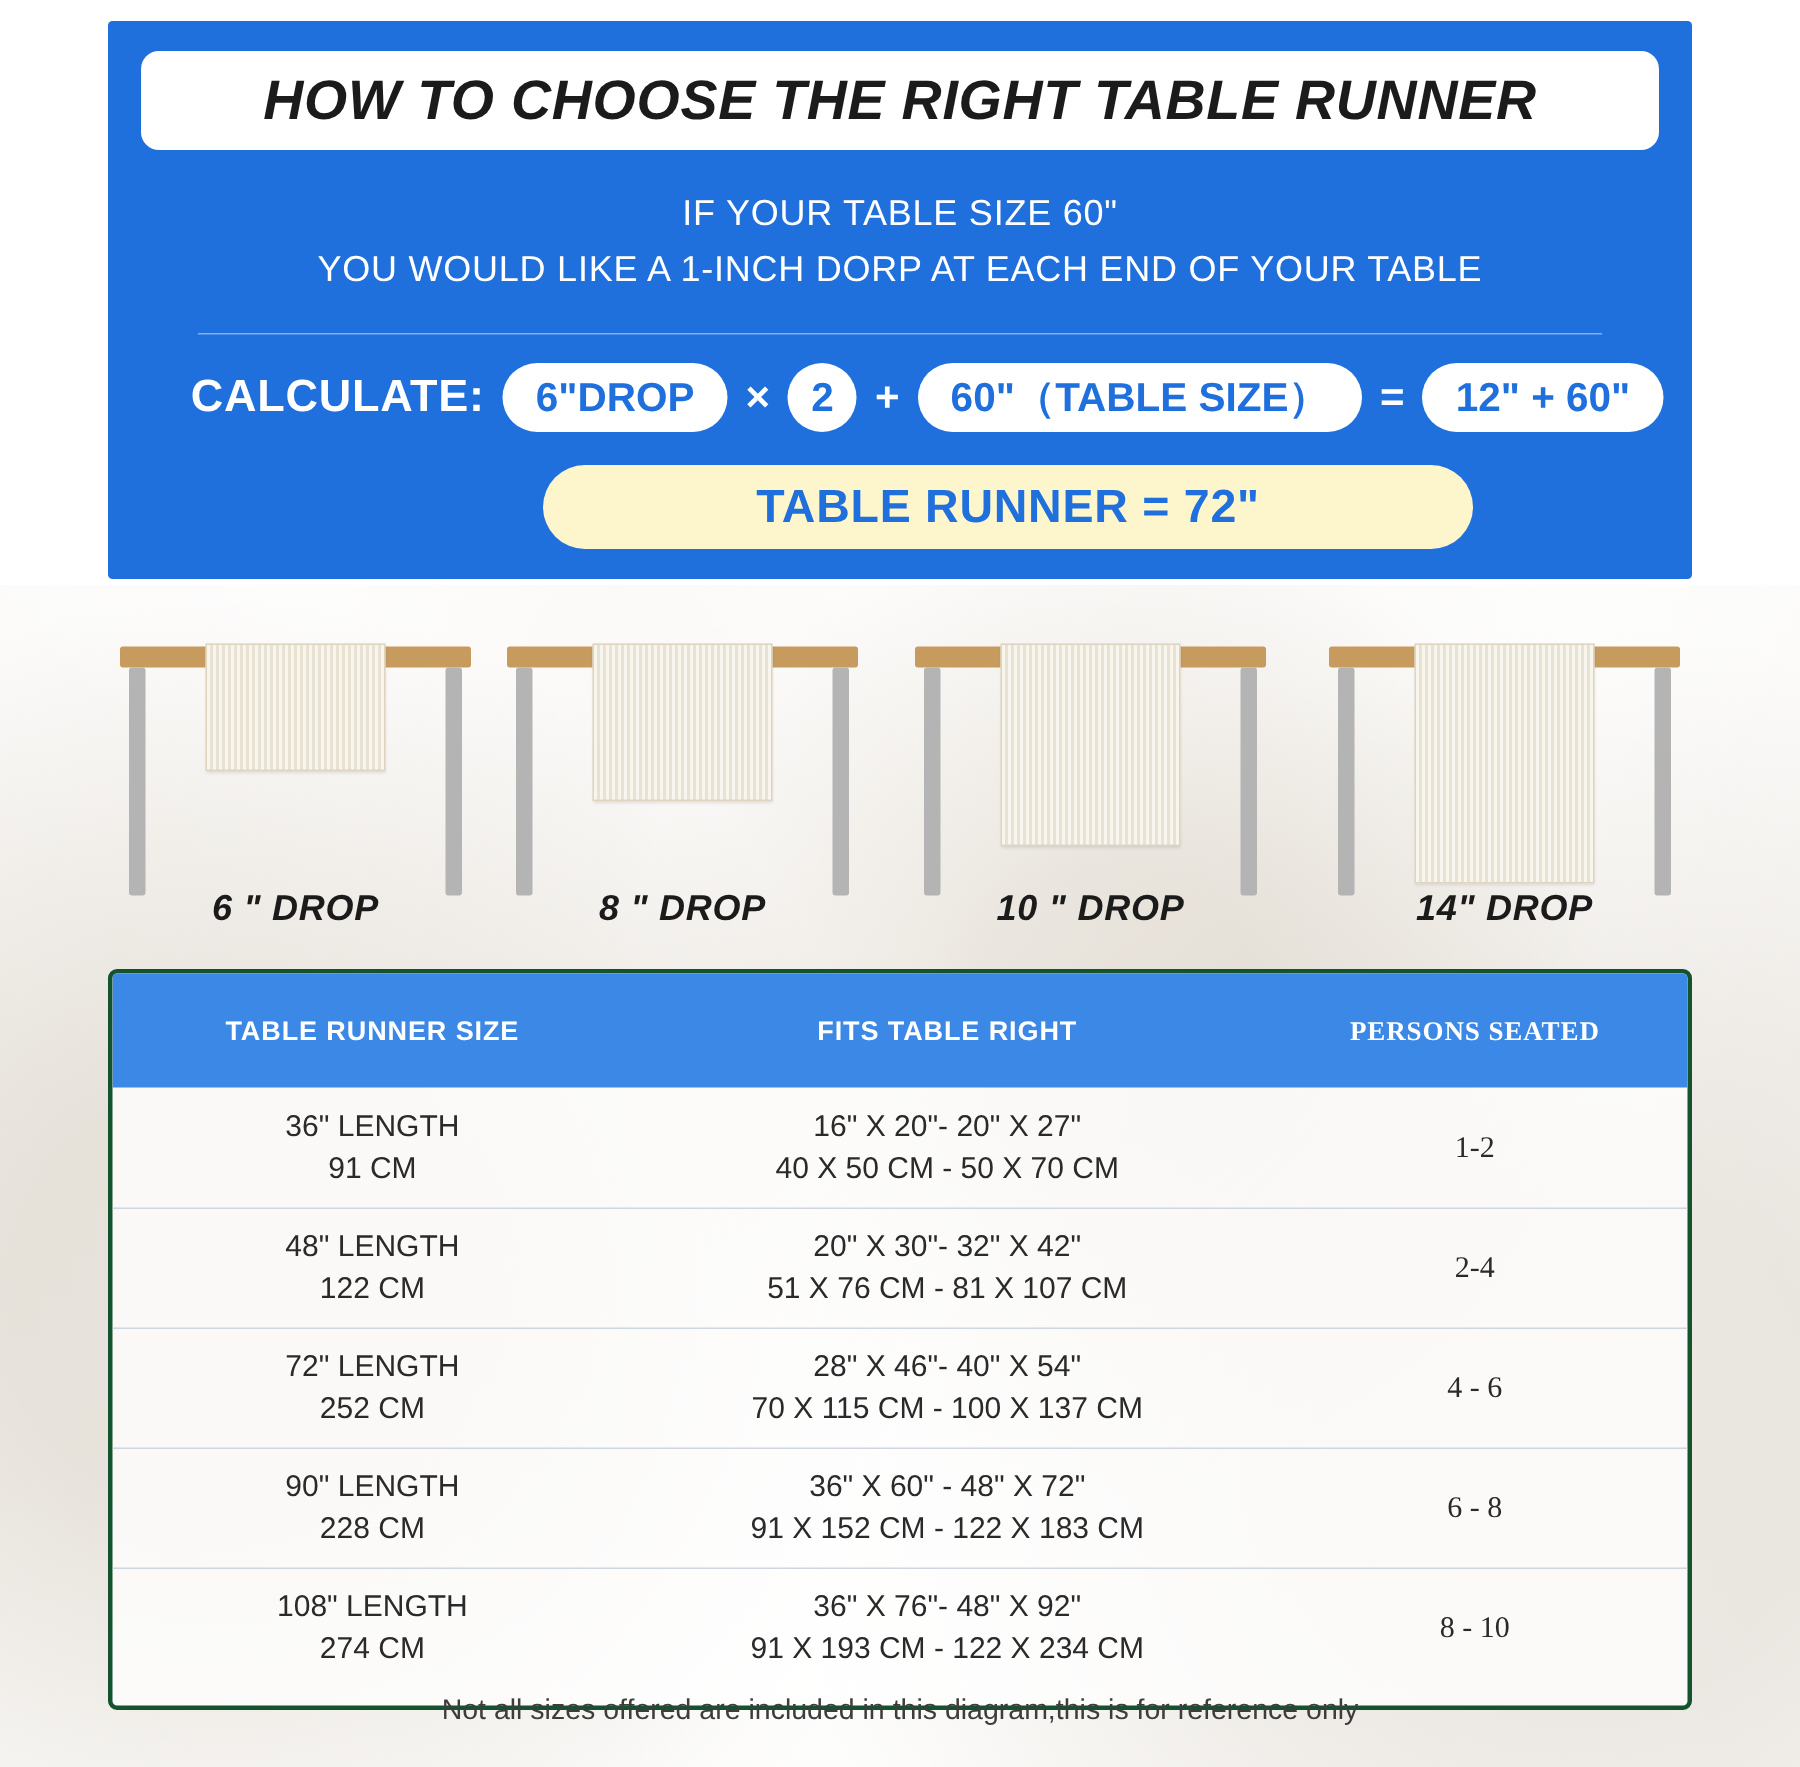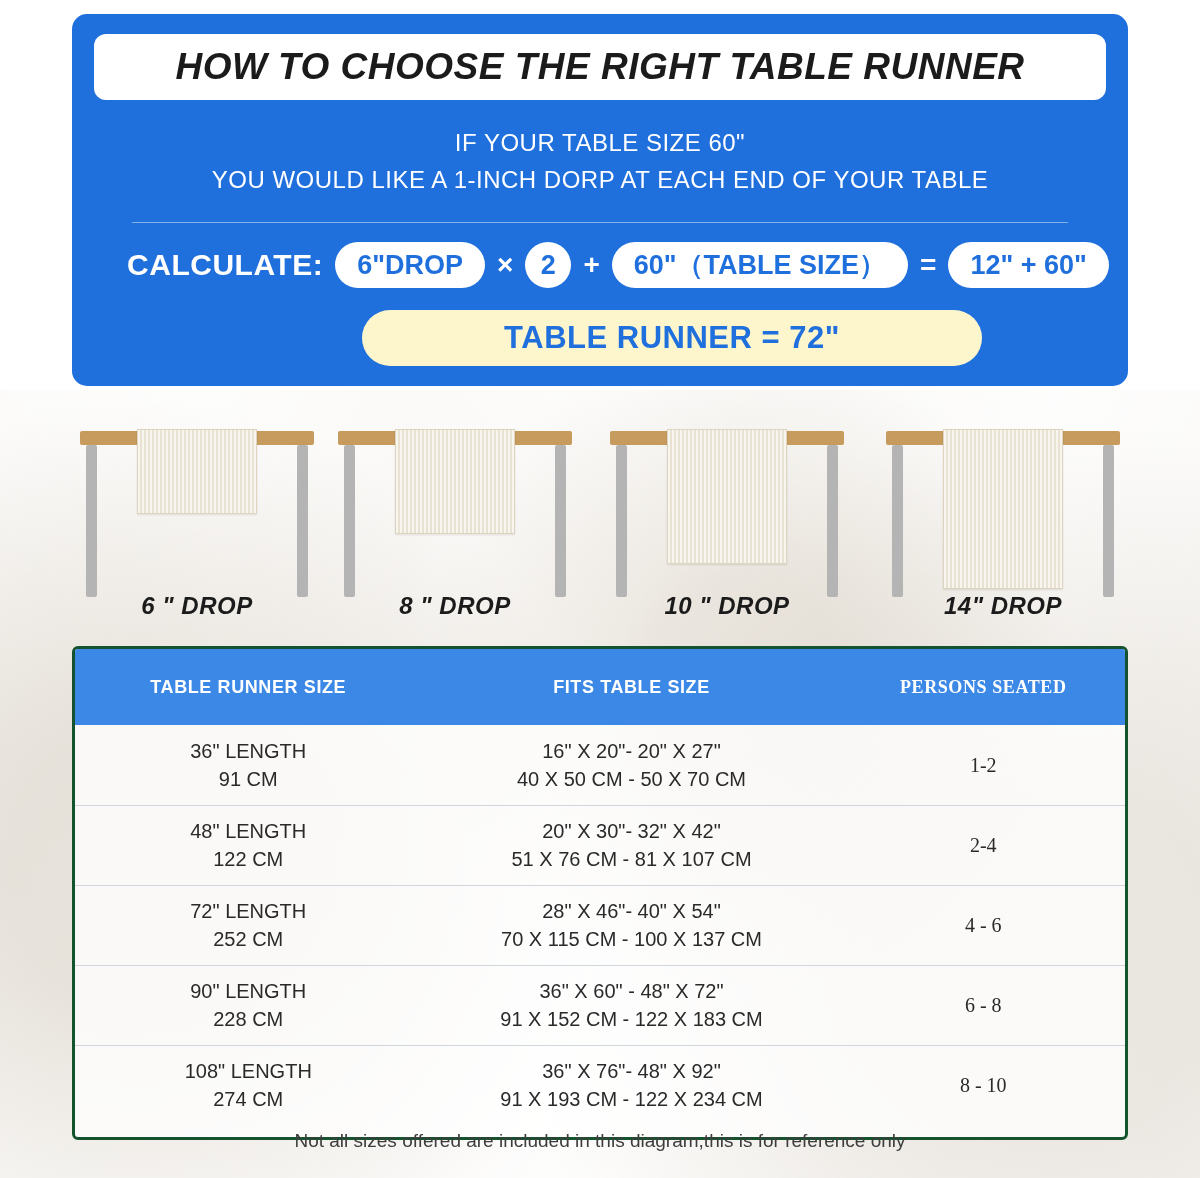--- a/index.html
+++ b/index.html
@@ -30,21 +30,21 @@
       radial-gradient(circle at 12% 60%, rgba(205,195,180,0.45) 0 12%, rgba(255,255,255,0) 40%),
       radial-gradient(circle at 62% 35%, rgba(210,200,185,0.40) 0 10%, rgba(255,255,255,0) 36%),
       radial-gradient(circle at 88% 72%, rgba(200,190,175,0.35) 0 14%, rgba(255,255,255,0) 45%);
   }
 
   
   .blue-panel {
     position: absolute;
     left: 72px; top: 14px; width: 1056px; height: 372px;
     background: #1f6fdd;
-    border-radius: 15px;
+    border-radius: 3px;
   }
   .title-pill {
     position: absolute; left: 22px; top: 20px; width: 1012px; height: 66px;
     background: #ffffff; border-radius: 12px;
     display: flex; align-items: center; justify-content: center;
   }
   .title-pill span {
     font-size: 37px; font-weight: bold; font-style: italic;
     color: #1b1b1b; letter-spacing: 0.5px; white-space: nowrap;
   }
@@ -210,21 +210,21 @@
       <div class="runner" style="height:160px;"></div>
       <div class="drop-label">14" DROP</div>
     </div>
   </div>
 
   <div class="size-table">
     <table>
       <thead>
         <tr>
           <th class="col1">TABLE RUNNER SIZE</th>
-          <th class="col2">FITS TABLE SIZE</th>
+          <th class="col2">FITS TABLE RIGHT</th>
           <th class="col3">PERSONS SEATED</th>
         </tr>
       </thead>
       <tbody>
         <tr>
           <td class="col1">
             <span class="cell-line1">36" LENGTH</span>
             <span class="cell-line2">91 CM</span>
           </td>
           <td class="col2">

